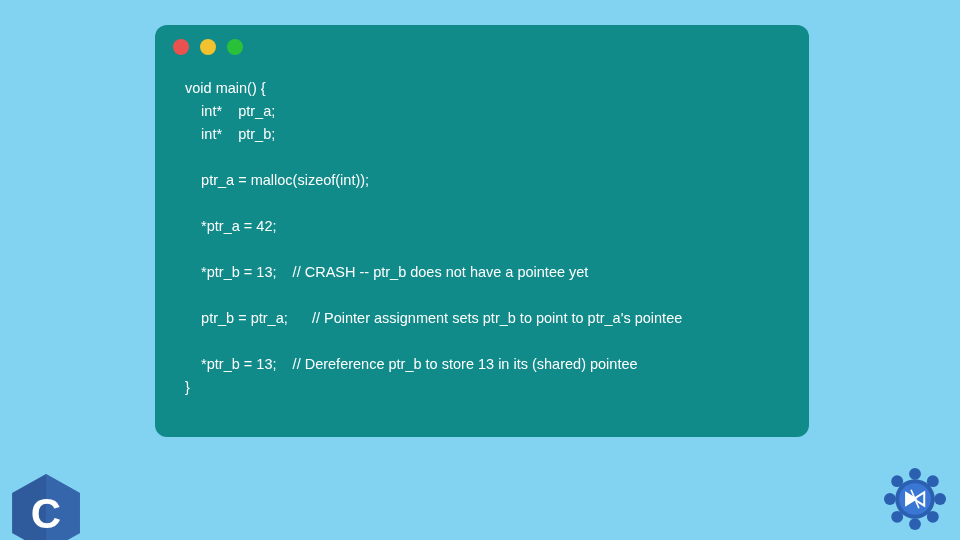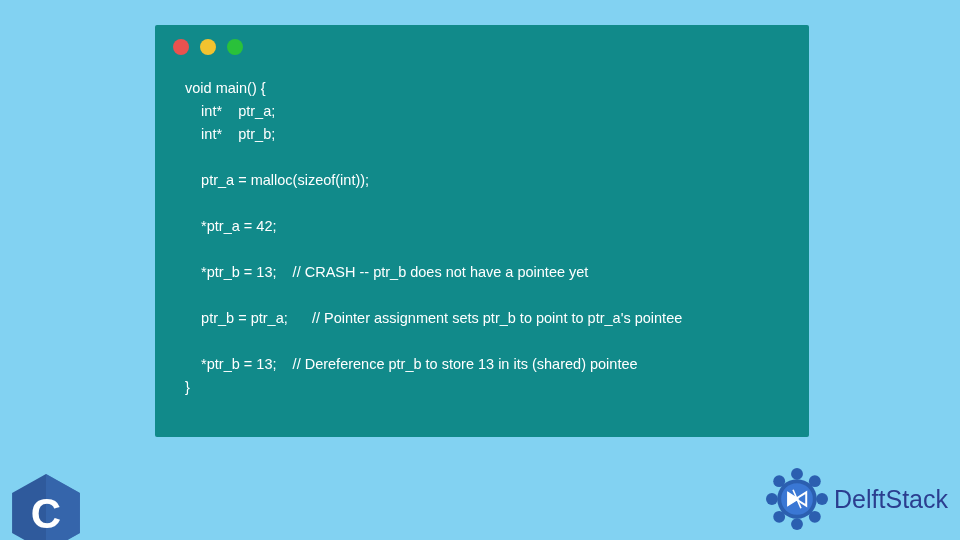--- a/index.html
+++ b/index.html
@@ -15,21 +15,21 @@
       position: relative;
       overflow: hidden;
     }
     .code-window {
       position: absolute;
       left: 155px;
       top: 25px;
       width: 654px;
       height: 412px;
       background: #118a8a;
-      border-radius: 2px;
+      border-radius: 12px;
     }
     .window-controls {
       display: flex;
       gap: 11px;
       padding: 14px 18px 0 18px;
     }
     .dot {
       width: 16px;
       height: 16px;
       border-radius: 50%;
@@ -128,14 +128,13 @@
           <circle cx="-27" cy="-27" r="9"></circle>
         </g>
         <circle cx="0" cy="0" r="30" fill="#2b5fb0"></circle>
         <circle cx="0" cy="0" r="24" fill="#3a77d4"></circle>
         <polygon points="-14,-10 2,0 -14,10" fill="#ffffff" stroke="#ffffff" stroke-width="2"></polygon>
         <polygon points="14,10 -2,0 14,-10" fill="none" stroke="#ffffff" stroke-width="3"></polygon>
         <line x1="-6" y1="-14" x2="6" y2="14" stroke="#ffffff" stroke-width="2.5"></line>
       </g>
     </svg>
   </div>
-  <span class="ds-text">DelftStack</span>
 </div>
 
 </body></html>

